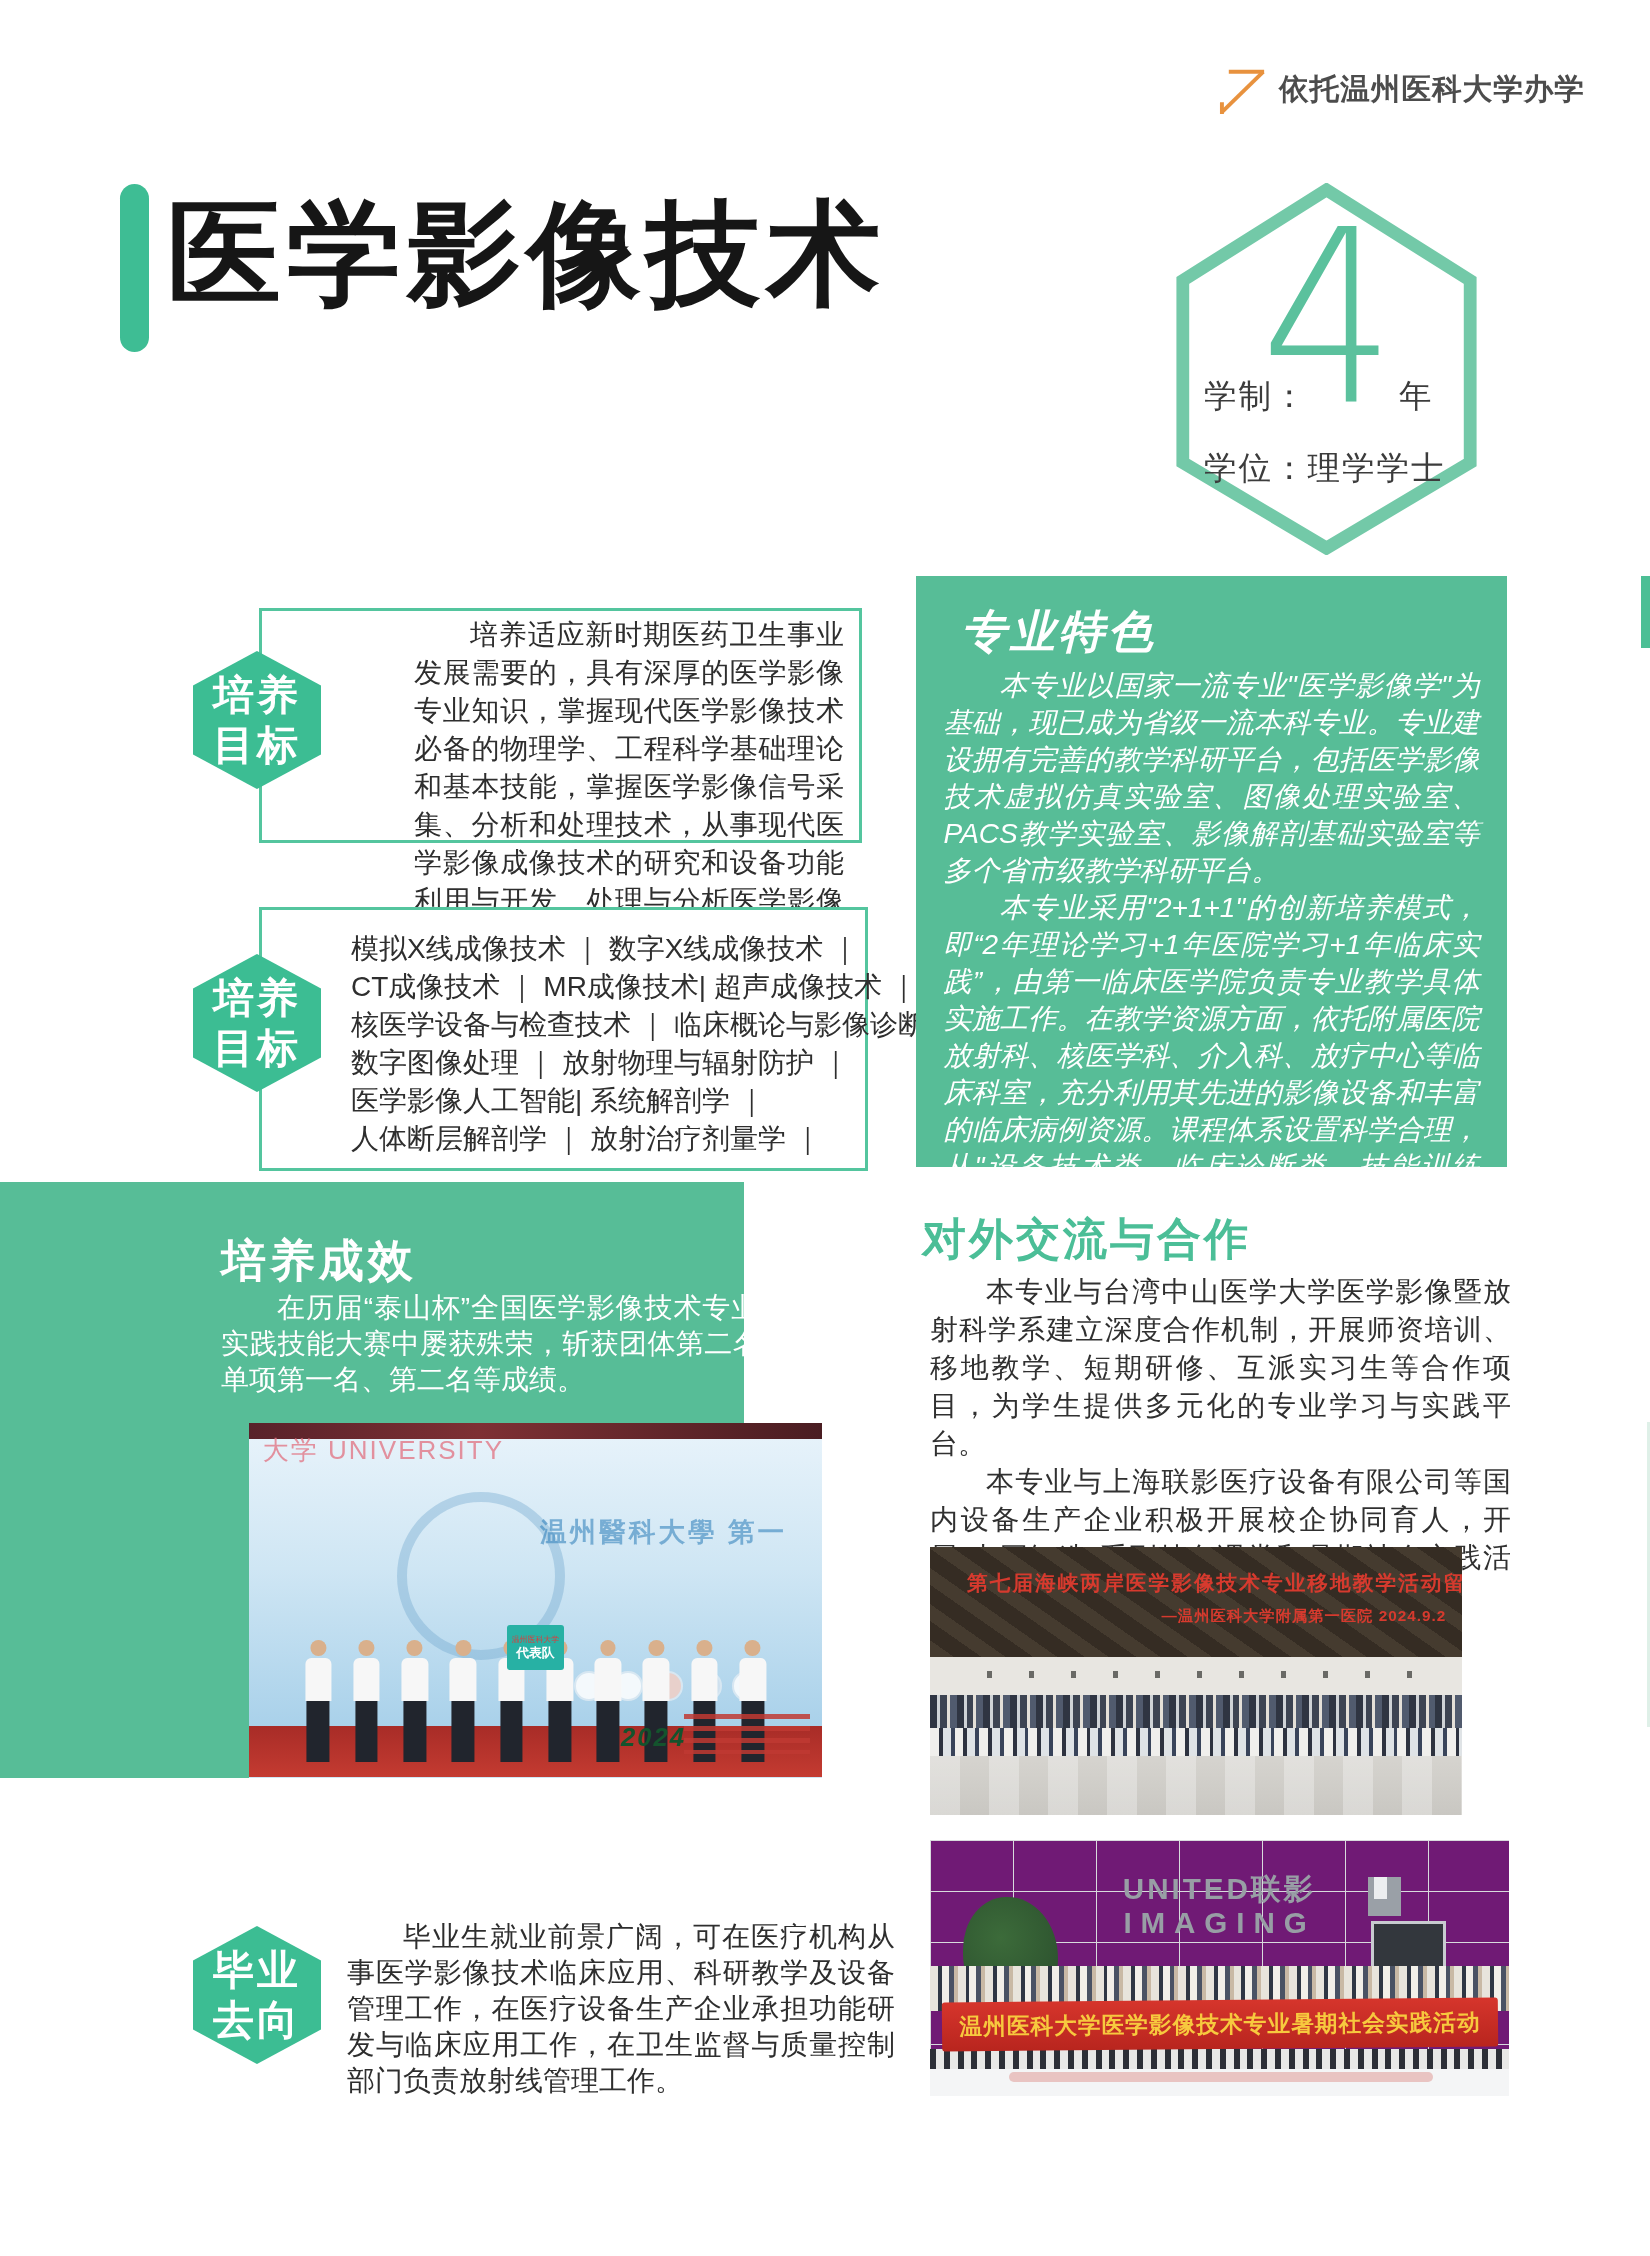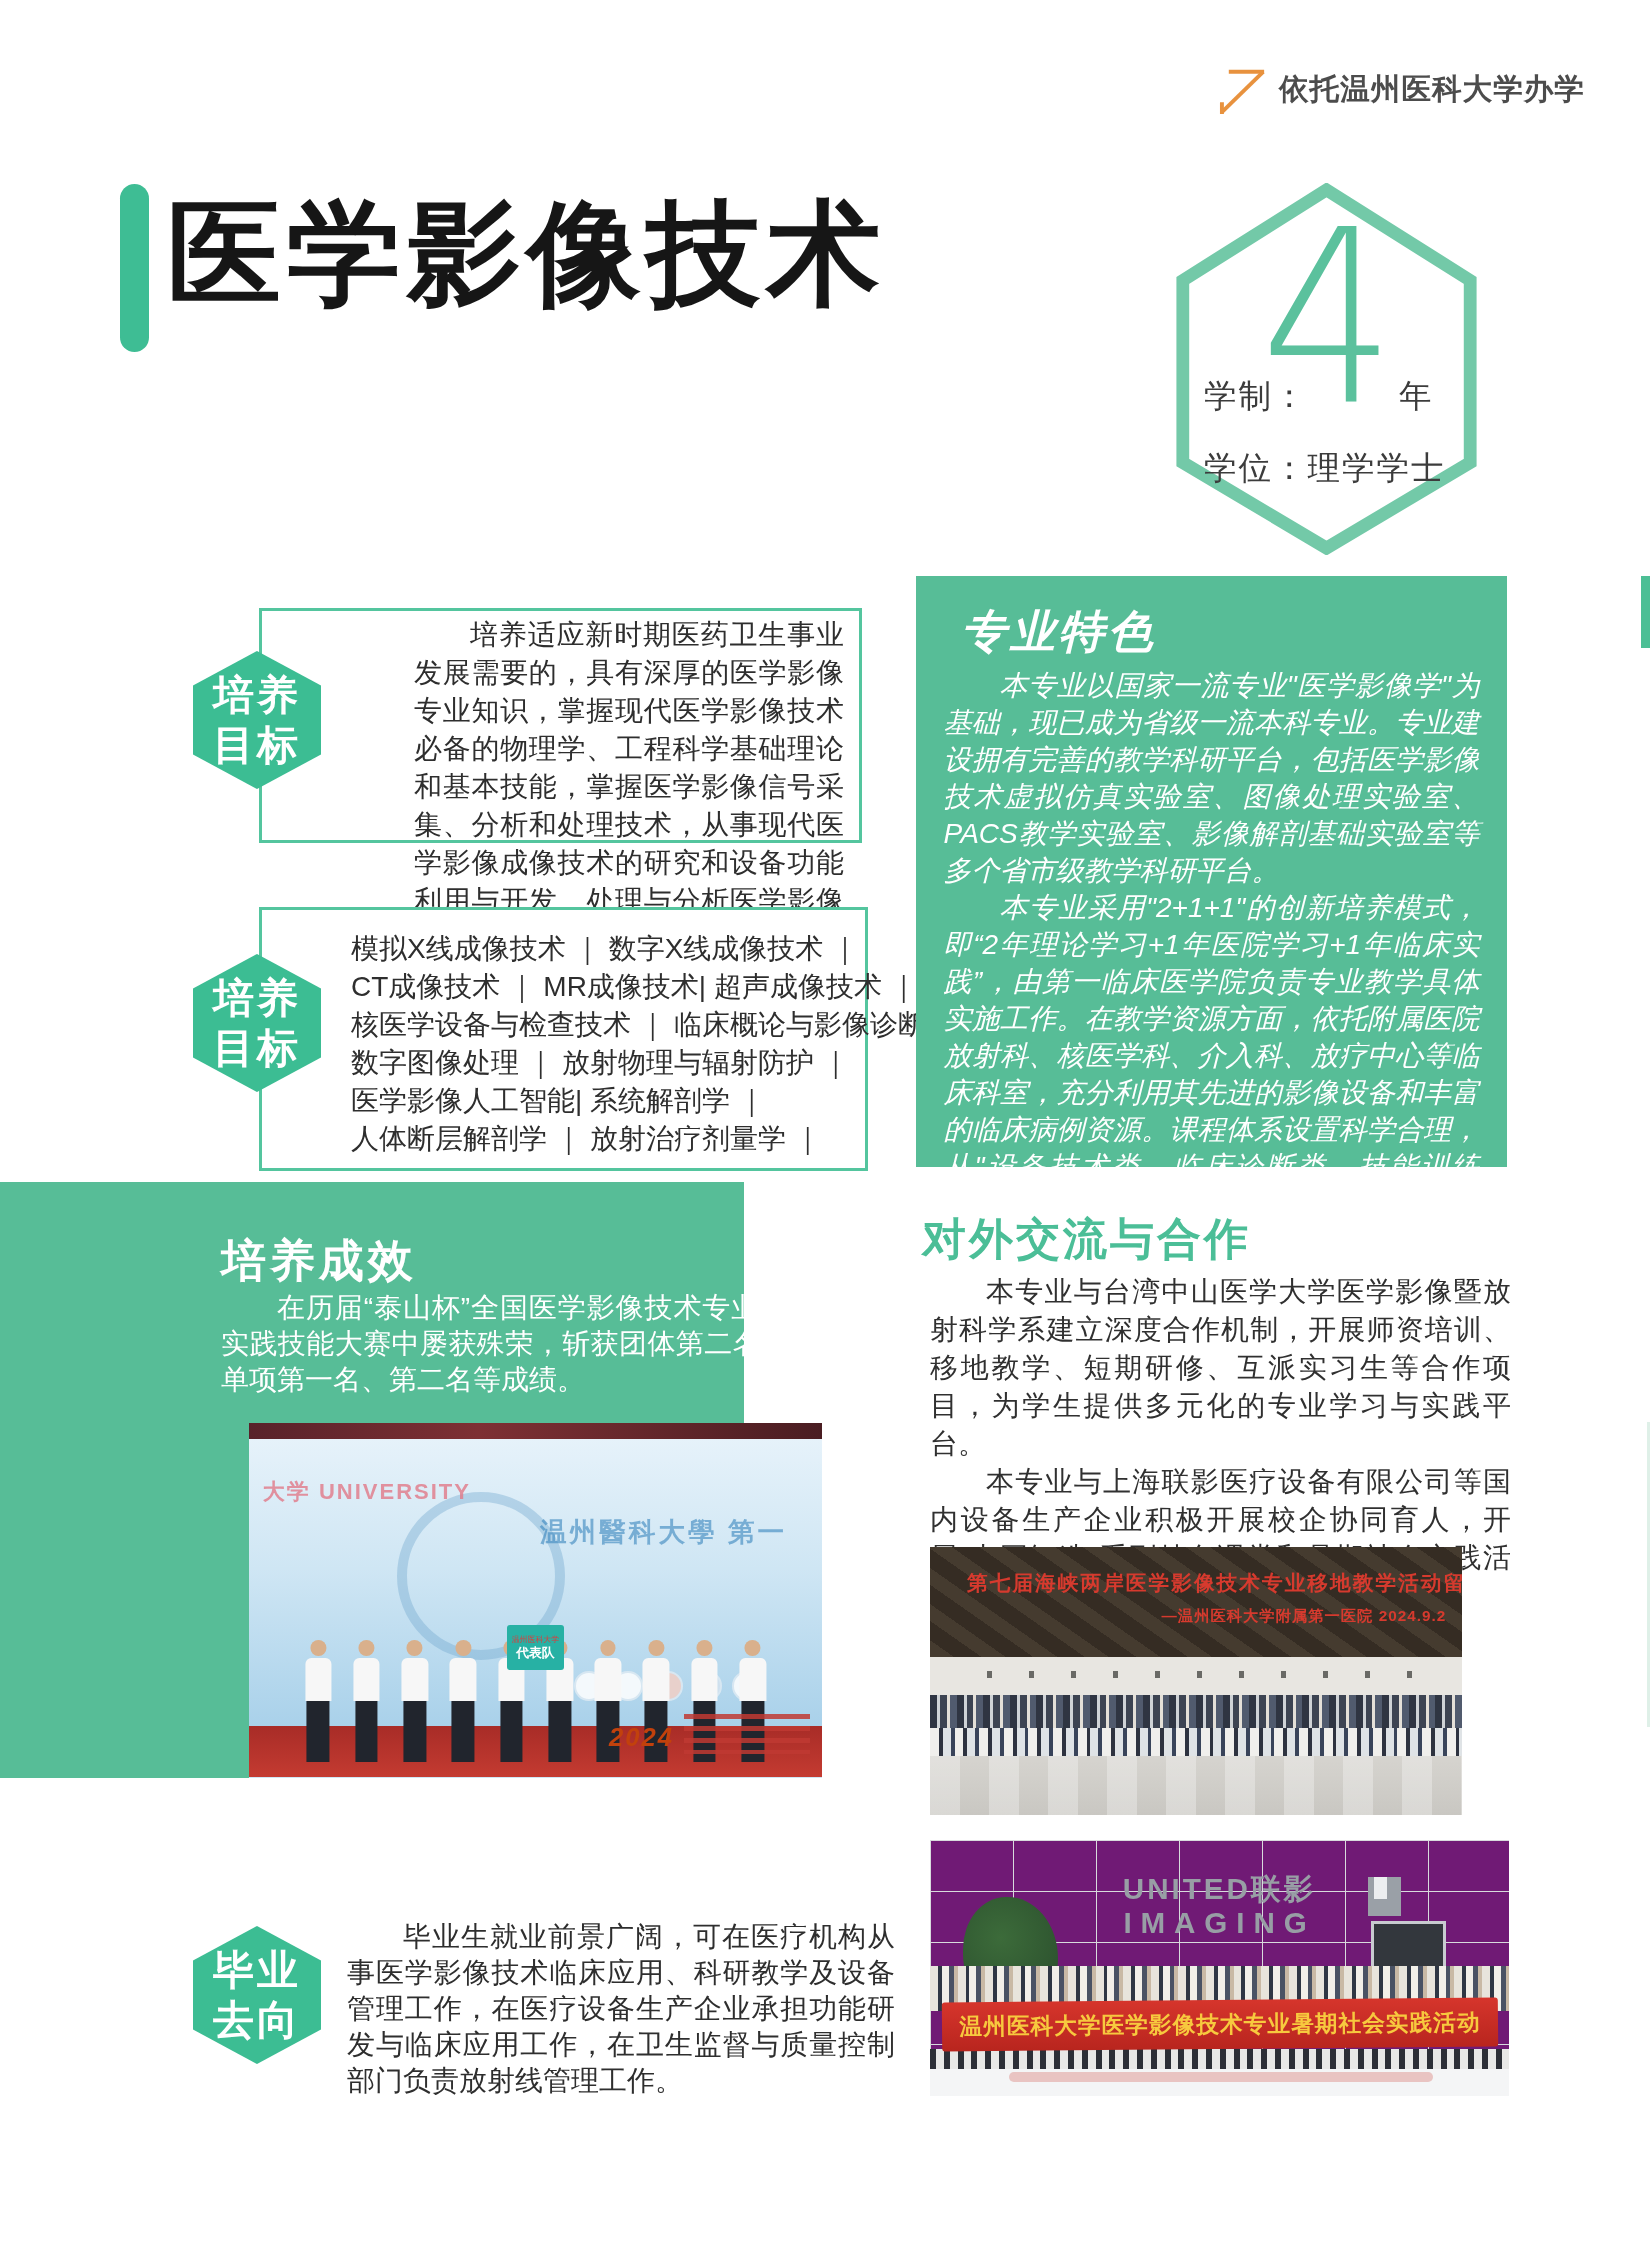--- a/index.html
+++ b/index.html
@@ -38,35 +38,35 @@
   .white-par{font-size:28px;color:#ffffff;text-align:justify;text-indent:2em;line-height:37px;}
   #exchange-title{font-size:44px;font-weight:700;color:#4bbe97;letter-spacing:3px;}
   #exchange-pars .par{line-height:38px;color:#303030;font-size:28px;text-align:justify;}
 
   
   #photo1{left:249px;top:241px;width:573px;height:355px;overflow:hidden;background:#cfe6f4;}
   #p1-topband{left:0;top:0;width:573px;height:15.8px;background:linear-gradient(90deg,#58222a,#7e3034 40%,#4a1d22);}
   #p1-screen{left:0;top:15.8px;width:573px;height:288px;background:linear-gradient(180deg,#e6f2fa 0%,#cfe6f4 45%,#a9d1ea 100%);}
   #p1-ring{left:148px;top:69px;width:148px;height:148px;border:10.8px solid rgba(110,165,205,.38);border-radius:50%;}
   #p1-backdrop-text{left:291px;top:91px;font-size:26.6px;font-weight:700;color:rgba(60,135,190,.62);letter-spacing:3px;white-space:nowrap;}
-  #p1-corner{left:13.8px;top:9.9px;font-size:22px;font-weight:700;color:rgba(225,120,135,.8);letter-spacing:2px;margin-top:44px;}
+  #p1-corner{left:13.8px;top:9.9px;font-size:26px;font-weight:400;color:rgba(225,120,135,.8);letter-spacing:2px;}
   #p1-logos{left:325px;top:248px;display:flex;gap:9.9px;}
   .p1-logo{width:25.6px;height:25.6px;border-radius:50%;background:#f4f9fc;border:2px solid #d7e7f2;}
   .p1-logo.red{background:#e8d0cb;} .p1-logo.blue{background:#cfe0ee;}
   #p1-floor{left:0;top:303px;width:573px;height:51px;background:linear-gradient(180deg,#a82c27,#c43b31);}
   #p1-figures{left:50%;bottom:15.8px;transform:translateX(-50%);display:flex;gap:21.7px;align-items:flex-end;}
   .figure{display:flex;flex-direction:column;align-items:center;}
   .f-head{width:15.8px;height:15.8px;border-radius:50%;background:#d9b08c;}
   .f-shirt{width:26.6px;height:43px;background:#f7f7f7;border-radius:5.9px 5.9px 0 0;margin-top:2px;}
   .f-pants{width:22.7px;height:61px;background:#21252d;}
   #p1-sign{left:calc(50% - 28.6px);top:202px;width:57px;height:45px;background:#27b1a4;border-radius:3px;
            display:flex;flex-direction:column;align-items:center;justify-content:center;z-index:5;}
   #p1-sign .s1{font-size:7.9px;color:#e03a3a;line-height:1.2;white-space:nowrap;}
   #p1-sign .s2{font-size:12.8px;color:#ffffff;font-weight:700;line-height:1.2;white-space:nowrap;}
-  #p1-year{right:148px;bottom:25.6px;font-size:25.6px;font-weight:700;font-style:italic;color:#c2410c;letter-spacing:2px;}
+  #p1-year{right:136px;bottom:25.6px;font-size:25.6px;font-weight:700;font-style:italic;color:#14532d;letter-spacing:2px;}
   #p1-captions{right:11.8px;bottom:23.6px;display:flex;flex-direction:column;gap:6.9px;}
   .p1-cap{width:126px;height:4.9px;background:#bf3a33;opacity:.85;}
 
   
   #photo2{left:930px;top:1547px;width:532px;height:268px;overflow:hidden;background:#e8e6e1;}
   #p2-mural{left:0;top:0;width:579px;height:110px;background:
       repeating-linear-gradient(35deg,#453b2f 0 13.8px,#352c23 13.8px 29.6px);}
   #p2-title{left:37px;top:21.7px;font-size:20.7px;font-weight:700;color:#d63a2e;letter-spacing:2px;white-space:nowrap;}
   #p2-subtitle{right:15.8px;top:59px;font-size:15.3px;font-weight:700;color:#d63a2e;letter-spacing:1px;white-space:nowrap;}
   #p2-dots{left:19.7px;top:124px;right:19.7px;height:6.9px;background:repeating-linear-gradient(90deg,transparent 0 37px,#6a6a66 37px 42px);}

